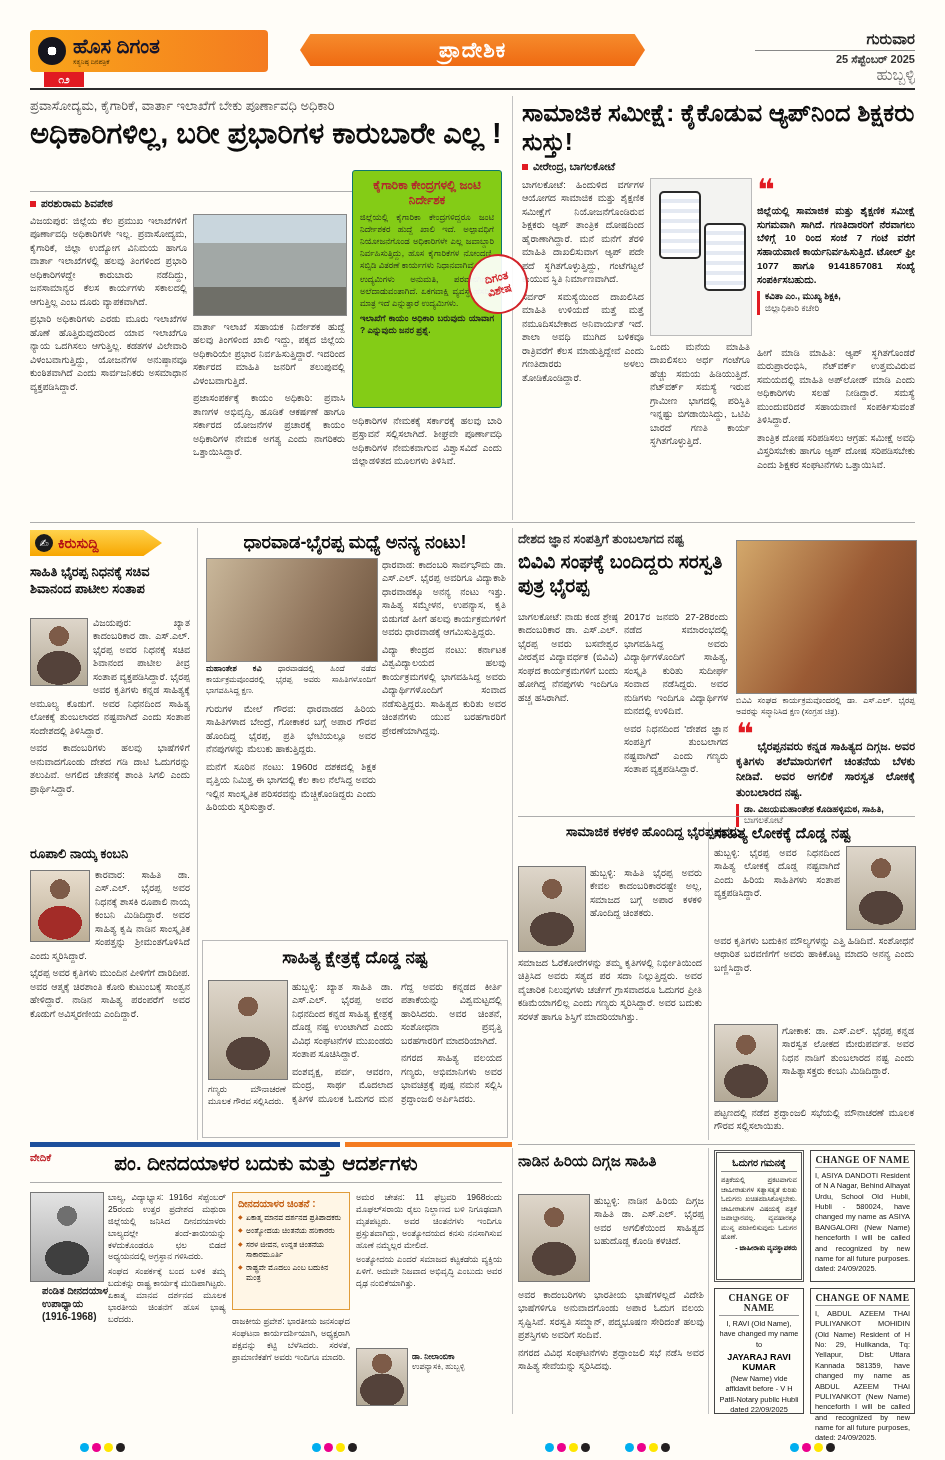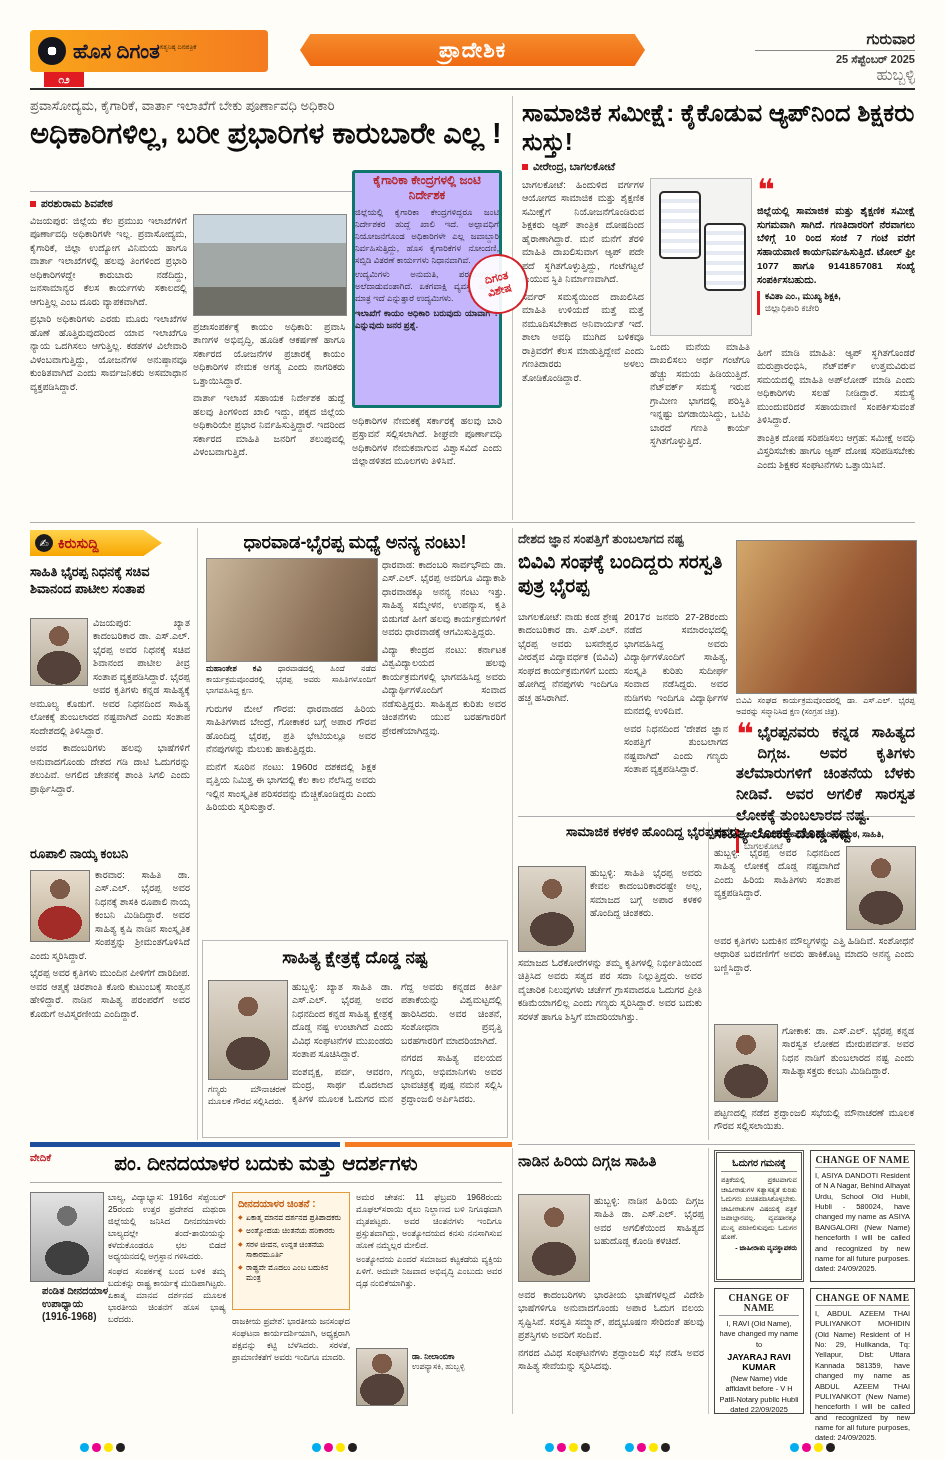--- a/index.html
+++ b/index.html
@@ -28,21 +28,21 @@
     radial-gradient(ellipse 22px 17px at 50% 74%, #3f3f3f 99%, transparent),
     linear-gradient(#e3e3e3,#a8a8a8);}
   .ph-phones{background:#f3f3f1;border:1px solid #bbb;}
   .phone-frame{position:absolute;width:38px;height:64px;border:2px solid #2b2b2b;border-radius:5px;
     background:repeating-linear-gradient(#fff 0 6px,#e4e9f2 6px 10px);}
   .caption{font-size:8px;line-height:1.35;color:#222;text-align:justify;}
   .cap-lead{font-weight:bold;}
   .stamp{border:2.5px solid #d2232a;border-radius:50%;color:#d2232a;display:flex;flex-direction:column;
     align-items:center;justify-content:center;font-weight:bold;background:rgba(255,255,255,.92);
     transform:rotate(-14deg);font-size:11px;line-height:1.15;z-index:5;}
-  .pinkbox{background:#c4b5fd;border:3px solid #0f766e;border-radius:3px;padding:0;box-sizing:border-box;}
+  .pinkbox{background:#84cc16;border:1px solid #0f766e;border-radius:3px;padding:7px;box-sizing:border-box;}
   .quote-ic{color:#e11b22;font-size:30px;line-height:.8;font-weight:bold;}
   .attr{border-left:3px solid #e11b22;padding-left:5px;font-weight:bold;font-size:9px;line-height:1.3;color:#111;}
   .kir-banner{background:linear-gradient(#ffd34d,#f7a600);clip-path:polygon(0 0,86% 0,100% 50%,86% 100%,0 100%);
     display:flex;align-items:center;gap:5px;padding-left:5px;box-sizing:border-box;}
   .kir-ic{width:18px;height:18px;border-radius:50%;background:#1b1b1b;color:#fff;font-size:11px;
     display:flex;align-items:center;justify-content:center;}
   .kir-title{font-weight:bold;color:#b40f14;font-size:14px;}
   .thought{background:#fff6e6;border:1px solid #e09c3a;padding:5px;box-sizing:border-box;}
   .thought-title{font-weight:bold;color:#c35d10;font-size:10px;margin-bottom:3px;}
   .thought li{list-style:none;font-size:7.6px;line-height:1.35;margin:0 0 3px 0;padding-left:8px;position:relative;}
@@ -59,21 +59,21 @@
   .byline::before{content:"";width:6px;height:6px;background:#e11b22;display:inline-block;}
   .subrule{height:1px;background:#adadad;}
 </style>
 </head>
 <body>
 
 <div class="page">
 
   <div class="abs" style="left:30px;top:30px;width:238px;height:42px;background:linear-gradient(90deg,#f9a51a,#f47b20);border-radius:4px;display:flex;align-items:center;gap:7px;padding-left:8px;box-sizing:border-box;">
     <span style="width:28px;height:28px;border-radius:50%;background:radial-gradient(circle,#fff 0 22%,#15151e 23%);display:inline-block;"></span>
-    <span style="display:flex;">
+    <span style="display:flex;flex-direction:column;">
       <span style="font-weight:bold;font-size:20px;color:#15152c;line-height:1;">ಹೊಸ ದಿಗಂತ</span>
       <span style="font-size:6.5px;color:#3a2a00;margin-top:2px;">ಸತ್ಯನಿಷ್ಠ ದಿನಪತ್ರಿಕೆ</span>
     </span>
   </div>
   <div class="abs" style="left:44px;top:72px;width:40px;height:15px;background:#e11b22;color:#fff;font-weight:bold;font-size:10px;display:flex;align-items:center;justify-content:center;">೧೨</div>
 
   <div class="abs" style="left:300px;top:34px;width:345px;height:32px;background:linear-gradient(#f68b2c,#ef6a12);clip-path:polygon(3% 0,97% 0,100% 50%,97% 100%,3% 100%,0 50%);display:flex;align-items:center;justify-content:center;">
     <span style="color:#fff;font-weight:bold;font-size:21px;letter-spacing:1px;">ಪ್ರಾದೇಶಿಕ</span>
   </div>
 
@@ -95,22 +95,22 @@
     </div>
 
   <div class="abs bt" style="left:30px;top:214px;width:157px;height:302px;">
     <p>ವಿಜಯಪುರ: ಜಿಲ್ಲೆಯ ಕೆಲ ಪ್ರಮುಖ ಇಲಾಖೆಗಳಿಗೆ ಪೂರ್ಣಾವಧಿ ಅಧಿಕಾರಿಗಳೇ ಇಲ್ಲ. ಪ್ರವಾಸೋದ್ಯಮ, ಕೈಗಾರಿಕೆ, ಜಿಲ್ಲಾ ಉದ್ಯೋಗ ವಿನಿಮಯ ಹಾಗೂ ವಾರ್ತಾ ಇಲಾಖೆಗಳಲ್ಲಿ ಹಲವು ತಿಂಗಳಿಂದ ಪ್ರಭಾರಿ ಅಧಿಕಾರಿಗಳದ್ದೇ ಕಾರುಬಾರು ನಡೆದಿದ್ದು, ಜನಸಾಮಾನ್ಯರ ಕೆಲಸ ಕಾರ್ಯಗಳು ಸಕಾಲದಲ್ಲಿ ಆಗುತ್ತಿಲ್ಲ ಎಂಬ ದೂರು ವ್ಯಾಪಕವಾಗಿದೆ.</p>
     <p>ಪ್ರಭಾರಿ ಅಧಿಕಾರಿಗಳು ಎರಡು ಮೂರು ಇಲಾಖೆಗಳ ಹೊಣೆ ಹೊತ್ತಿರುವುದರಿಂದ ಯಾವ ಇಲಾಖೆಗೂ ನ್ಯಾಯ ಒದಗಿಸಲು ಆಗುತ್ತಿಲ್ಲ. ಕಡತಗಳ ವಿಲೇವಾರಿ ವಿಳಂಬವಾಗುತ್ತಿದ್ದು, ಯೋಜನೆಗಳ ಅನುಷ್ಠಾನವೂ ಕುಂಠಿತವಾಗಿದೆ ಎಂದು ಸಾರ್ವಜನಿಕರು ಅಸಮಾಧಾನ ವ್ಯಕ್ತಪಡಿಸಿದ್ದಾರೆ.</p>
   </div>
 
   <div class="abs photo ph-building" style="left:193px;top:214px;width:152px;height:100px;"></div>
 
   <div class="abs bt" style="left:193px;top:320px;width:152px;height:196px;">
+    <p>ವಾರ್ತಾ ಇಲಾಖೆ ಸಹಾಯಕ ನಿರ್ದೇಶಕ ಹುದ್ದೆ ಹಲವು ತಿಂಗಳಿಂದ ಖಾಲಿ ಇದ್ದು, ಪಕ್ಕದ ಜಿಲ್ಲೆಯ ಅಧಿಕಾರಿಯೇ ಪ್ರಭಾರ ನಿರ್ವಹಿಸುತ್ತಿದ್ದಾರೆ. ಇದರಿಂದ ಸರ್ಕಾರದ ಮಾಹಿತಿ ಜನರಿಗೆ ತಲುಪುವಲ್ಲಿ ವಿಳಂಬವಾಗುತ್ತಿದೆ.</p>
     <p>ಪ್ರಜಾಸಂಪರ್ಕಕ್ಕೆ ಕಾಯಂ ಅಧಿಕಾರಿ: ಪ್ರವಾಸಿ ತಾಣಗಳ ಅಭಿವೃದ್ಧಿ, ಹೂಡಿಕೆ ಆಕರ್ಷಣೆ ಹಾಗೂ ಸರ್ಕಾರದ ಯೋಜನೆಗಳ ಪ್ರಚಾರಕ್ಕೆ ಕಾಯಂ ಅಧಿಕಾರಿಗಳ ನೇಮಕ ಅಗತ್ಯ ಎಂದು ನಾಗರಿಕರು ಒತ್ತಾಯಿಸಿದ್ದಾರೆ.</p>
-    <p>ವಾರ್ತಾ ಇಲಾಖೆ ಸಹಾಯಕ ನಿರ್ದೇಶಕ ಹುದ್ದೆ ಹಲವು ತಿಂಗಳಿಂದ ಖಾಲಿ ಇದ್ದು, ಪಕ್ಕದ ಜಿಲ್ಲೆಯ ಅಧಿಕಾರಿಯೇ ಪ್ರಭಾರ ನಿರ್ವಹಿಸುತ್ತಿದ್ದಾರೆ. ಇದರಿಂದ ಸರ್ಕಾರದ ಮಾಹಿತಿ ಜನರಿಗೆ ತಲುಪುವಲ್ಲಿ ವಿಳಂಬವಾಗುತ್ತಿದೆ.</p>
   </div>
 
   <div class="abs pinkbox" style="left:352px;top:170px;width:150px;height:238px;">
     <div style="font-weight:bold;font-size:12px;color:#b3262c;text-align:center;line-height:1.25;margin-bottom:4px;">ಕೈಗಾರಿಕಾ ಕೇಂದ್ರಗಳಲ್ಲಿ ಜಂಟಿ ನಿರ್ದೇಶಕ</div>
     <div class="bt-sm" style="height:168px;">
       <p>ಜಿಲ್ಲೆಯಲ್ಲಿ ಕೈಗಾರಿಕಾ ಕೇಂದ್ರಗಳಿದ್ದರೂ ಜಂಟಿ ನಿರ್ದೇಶಕರ ಹುದ್ದೆ ಖಾಲಿ ಇದೆ. ಅಲ್ಪಾವಧಿಗೆ ನಿಯೋಜನೆಗೊಂಡ ಅಧಿಕಾರಿಗಳೇ ಎಲ್ಲ ಜವಾಬ್ದಾರಿ ನಿರ್ವಹಿಸುತ್ತಿದ್ದು, ಹೊಸ ಕೈಗಾರಿಕೆಗಳ ನೋಂದಣಿ, ಸಬ್ಸಿಡಿ ವಿತರಣೆ ಕಾರ್ಯಗಳು ನಿಧಾನವಾಗಿವೆ.</p>
       <p>ಉದ್ಯಮಿಗಳು ಅನುಮತಿ, ಪರವಾನಗಿಗಾಗಿ ಅಲೆದಾಡುವಂತಾಗಿದೆ. ಏಕಗವಾಕ್ಷಿ ವ್ಯವಸ್ಥೆ ಹೆಸರಿಗೆ ಮಾತ್ರ ಇದೆ ಎನ್ನುತ್ತಾರೆ ಉದ್ಯಮಿಗಳು.</p>
       <p style="font-weight:bold;">ಇಲಾಖೆಗೆ ಕಾಯಂ ಅಧಿಕಾರಿ ಬರುವುದು ಯಾವಾಗ ? ಎನ್ನುವುದು ಜನರ ಪ್ರಶ್ನೆ.</p>
     </div>
   </div>
@@ -215,21 +215,21 @@
   <div class="abs bt" style="left:518px;top:610px;width:100px;height:200px;">
     <p>ಬಾಗಲಕೋಟೆ: ನಾಡು ಕಂಡ ಶ್ರೇಷ್ಠ ಕಾದಂಬರಿಕಾರ ಡಾ. ಎಸ್.ಎಲ್. ಭೈರಪ್ಪ ಅವರು ಬಸವೇಶ್ವರ ವೀರಶೈವ ವಿದ್ಯಾವರ್ಧಕ (ಬಿವಿವಿ) ಸಂಘದ ಕಾರ್ಯಕ್ರಮಗಳಿಗೆ ಬಂದು ಹೋಗಿದ್ದ ನೆನಪುಗಳು ಇಂದಿಗೂ ಹಚ್ಚ ಹಸಿರಾಗಿವೆ.</p>
   </div>
   <div class="abs bt" style="left:624px;top:610px;width:104px;height:200px;">
     <p>2017ರ ಜನವರಿ 27-28ರಂದು ನಡೆದ ಸಮಾರಂಭದಲ್ಲಿ ಭಾಗವಹಿಸಿದ್ದ ಅವರು ವಿದ್ಯಾರ್ಥಿಗಳೊಂದಿಗೆ ಸಾಹಿತ್ಯ, ಸಂಸ್ಕೃತಿ ಕುರಿತು ಸುದೀರ್ಘ ಸಂವಾದ ನಡೆಸಿದ್ದರು. ಅವರ ನುಡಿಗಳು ಇಂದಿಗೂ ವಿದ್ಯಾರ್ಥಿಗಳ ಮನದಲ್ಲಿ ಉಳಿದಿವೆ.</p>
     <p>ಅವರ ನಿಧನದಿಂದ 'ದೇಶದ ಜ್ಞಾನ ಸಂಪತ್ತಿಗೆ ತುಂಬಲಾಗದ ನಷ್ಟವಾಗಿದೆ' ಎಂದು ಗಣ್ಯರು ಸಂತಾಪ ವ್ಯಕ್ತಪಡಿಸಿದ್ದಾರೆ.</p>
   </div>
 
   <div class="abs" style="left:736px;top:722px;width:179px;">
     <span class="quote-ic" style="float:left;margin-right:4px;">❝</span>
-    <div style="font-weight:bold;font-size:15px;line-height:1.38;text-align:justify;color:#111;">ಭೈರಪ್ಪನವರು ಕನ್ನಡ ಸಾಹಿತ್ಯದ ದಿಗ್ಗಜ. ಅವರ ಕೃತಿಗಳು ತಲೆಮಾರುಗಳಿಗೆ ಚಿಂತನೆಯ ಬೆಳಕು ನೀಡಿವೆ. ಅವರ ಅಗಲಿಕೆ ಸಾರಸ್ವತ ಲೋಕಕ್ಕೆ ತುಂಬಲಾರದ ನಷ್ಟ.</div>
+    <div style="font-weight:bold;font-size:11px;line-height:1.38;text-align:justify;color:#111;margin-top:17px;">ಭೈರಪ್ಪನವರು ಕನ್ನಡ ಸಾಹಿತ್ಯದ ದಿಗ್ಗಜ. ಅವರ ಕೃತಿಗಳು ತಲೆಮಾರುಗಳಿಗೆ ಚಿಂತನೆಯ ಬೆಳಕು ನೀಡಿವೆ. ಅವರ ಅಗಲಿಕೆ ಸಾರಸ್ವತ ಲೋಕಕ್ಕೆ ತುಂಬಲಾರದ ನಷ್ಟ.</div>
     <div class="attr" style="margin-top:4px;">
       <div>ಡಾ. ವಿಜಯಮಹಾಂತೇಶ ಕೊಡಿಹಳ್ಳಿಮಠ, ಸಾಹಿತಿ,</div>
       <div style="font-weight:normal;color:#444;">ಬಾಗಲಕೋಟೆ</div>
     </div>
   </div>
 
   <div class="abs subrule" style="left:518px;top:816px;width:397px;"></div>
   <div class="vline" style="left:708px;top:822px;height:318px;"></div>
 
   <div class="abs hl" style="left:518px;top:824px;width:182px;font-size:13px;line-height:1.25;margin-left:48px;">ಸಾಮಾಜಿಕ ಕಳಕಳಿ ಹೊಂದಿದ್ದ ಭೈರಪ್ಪನವರು</div>

